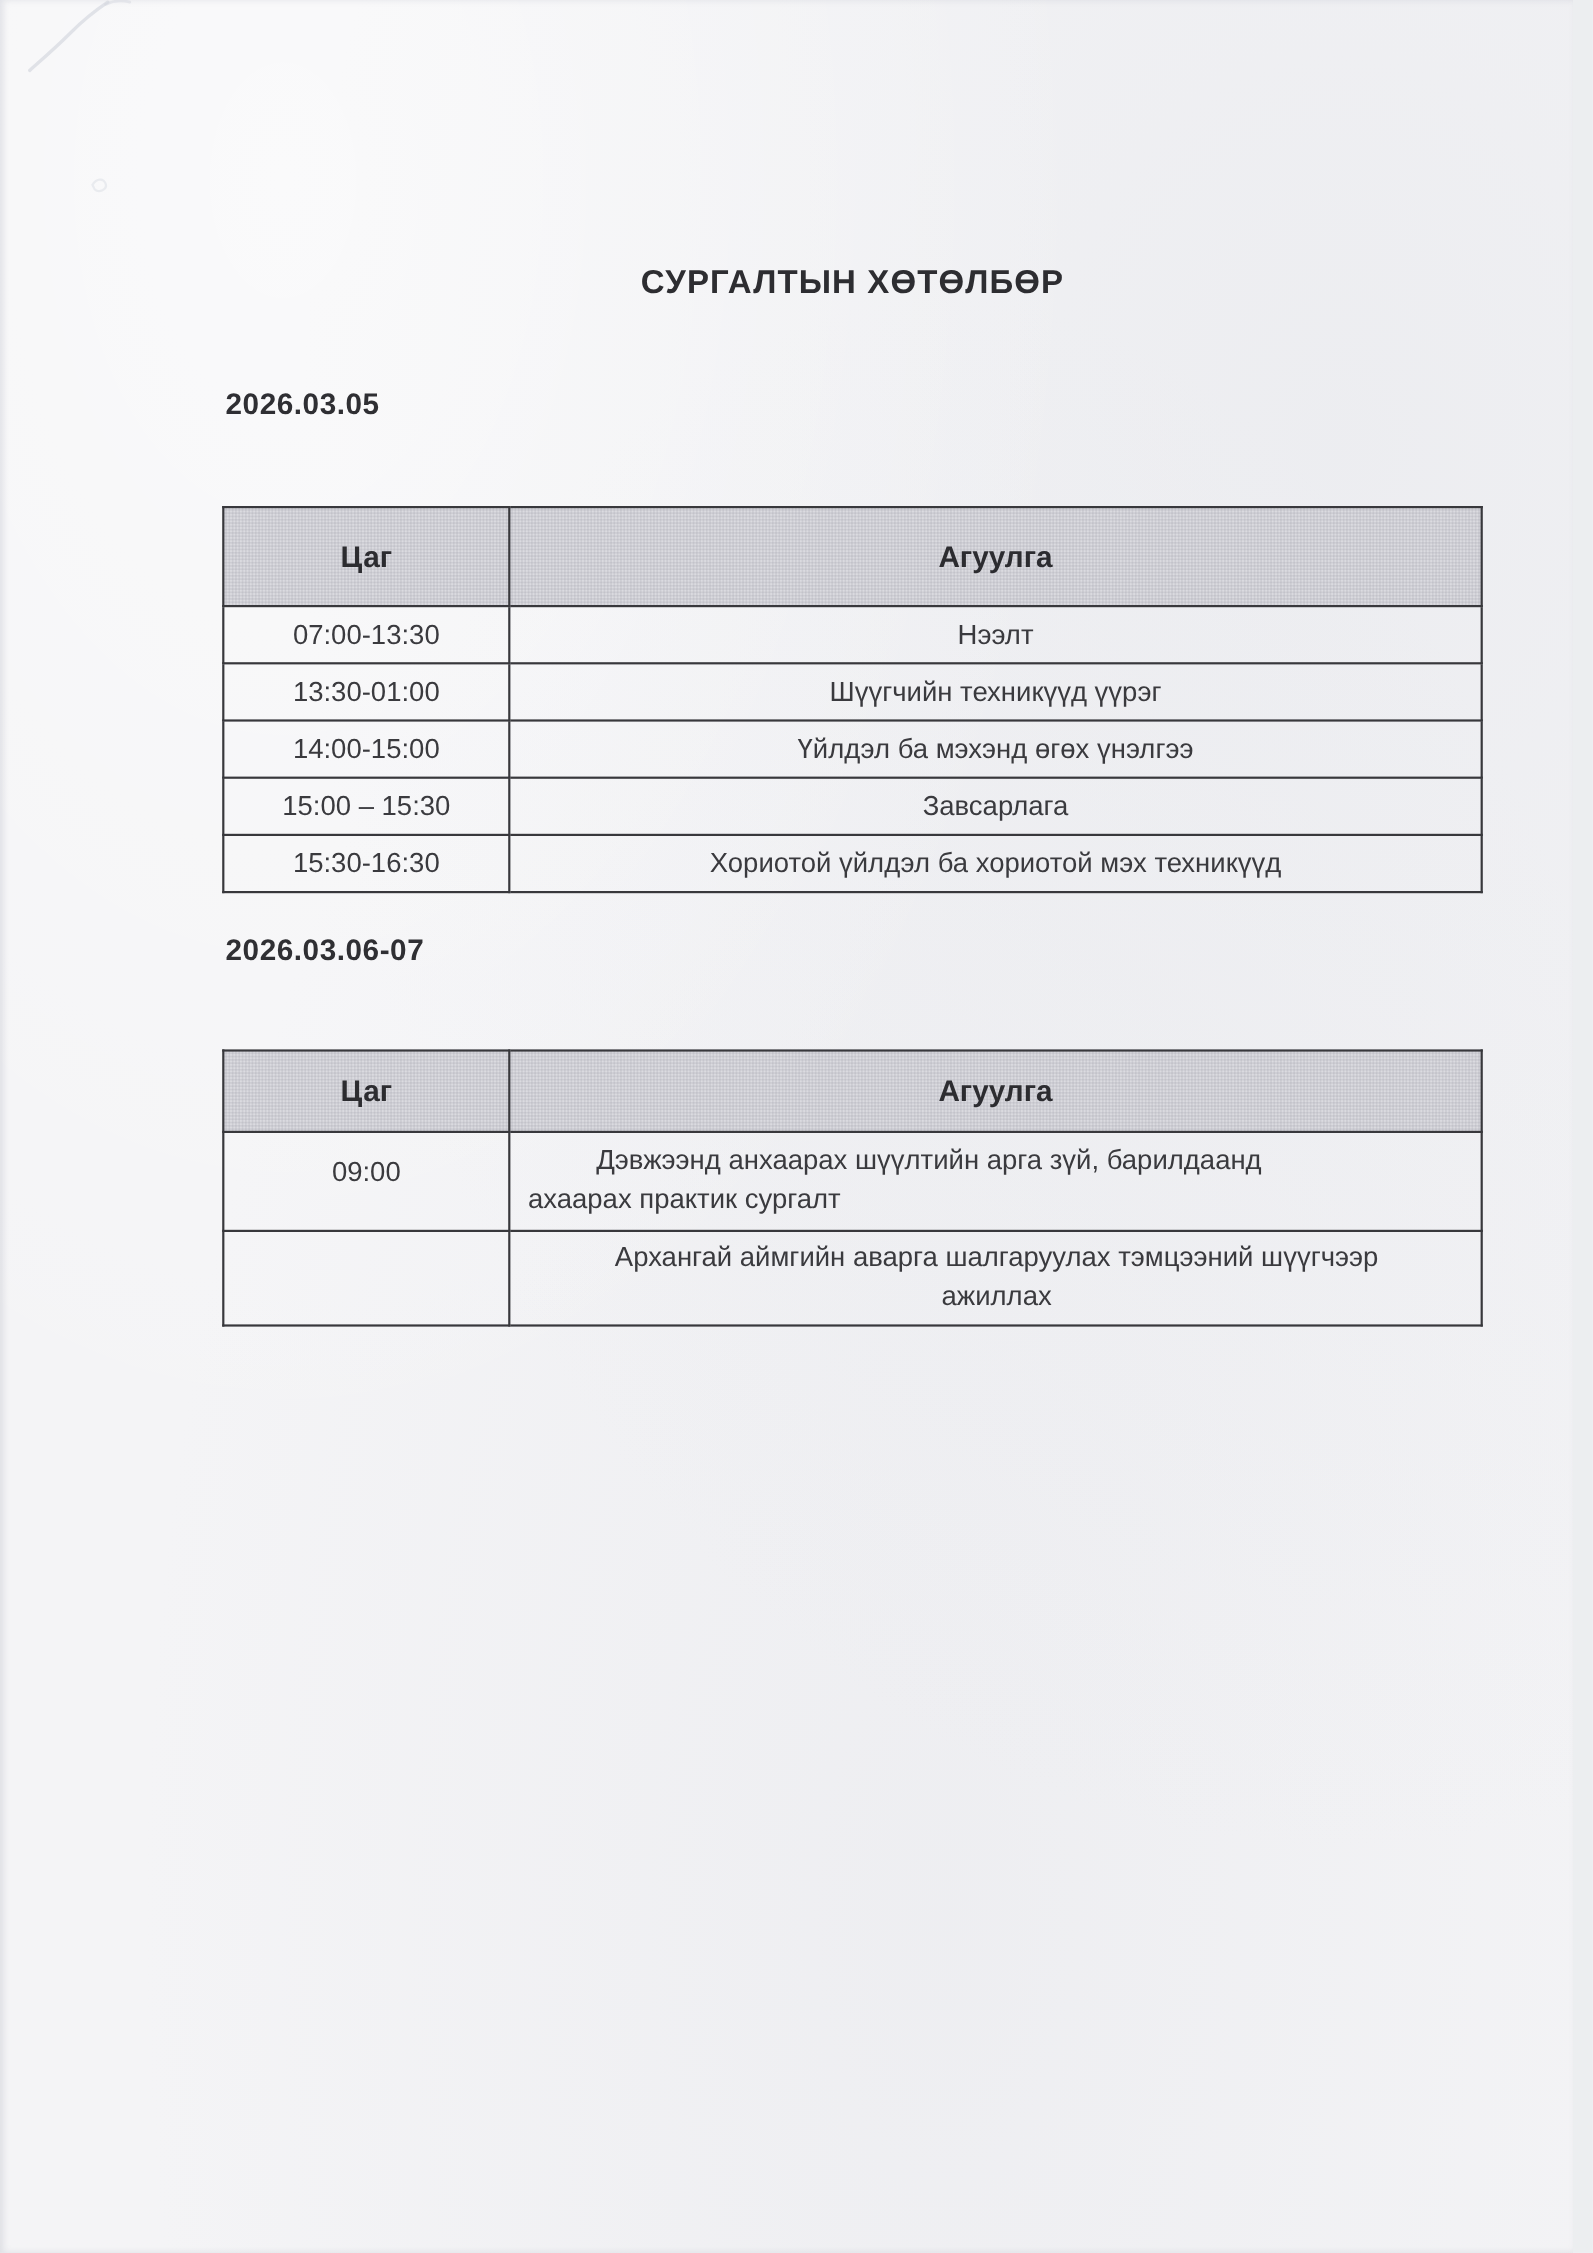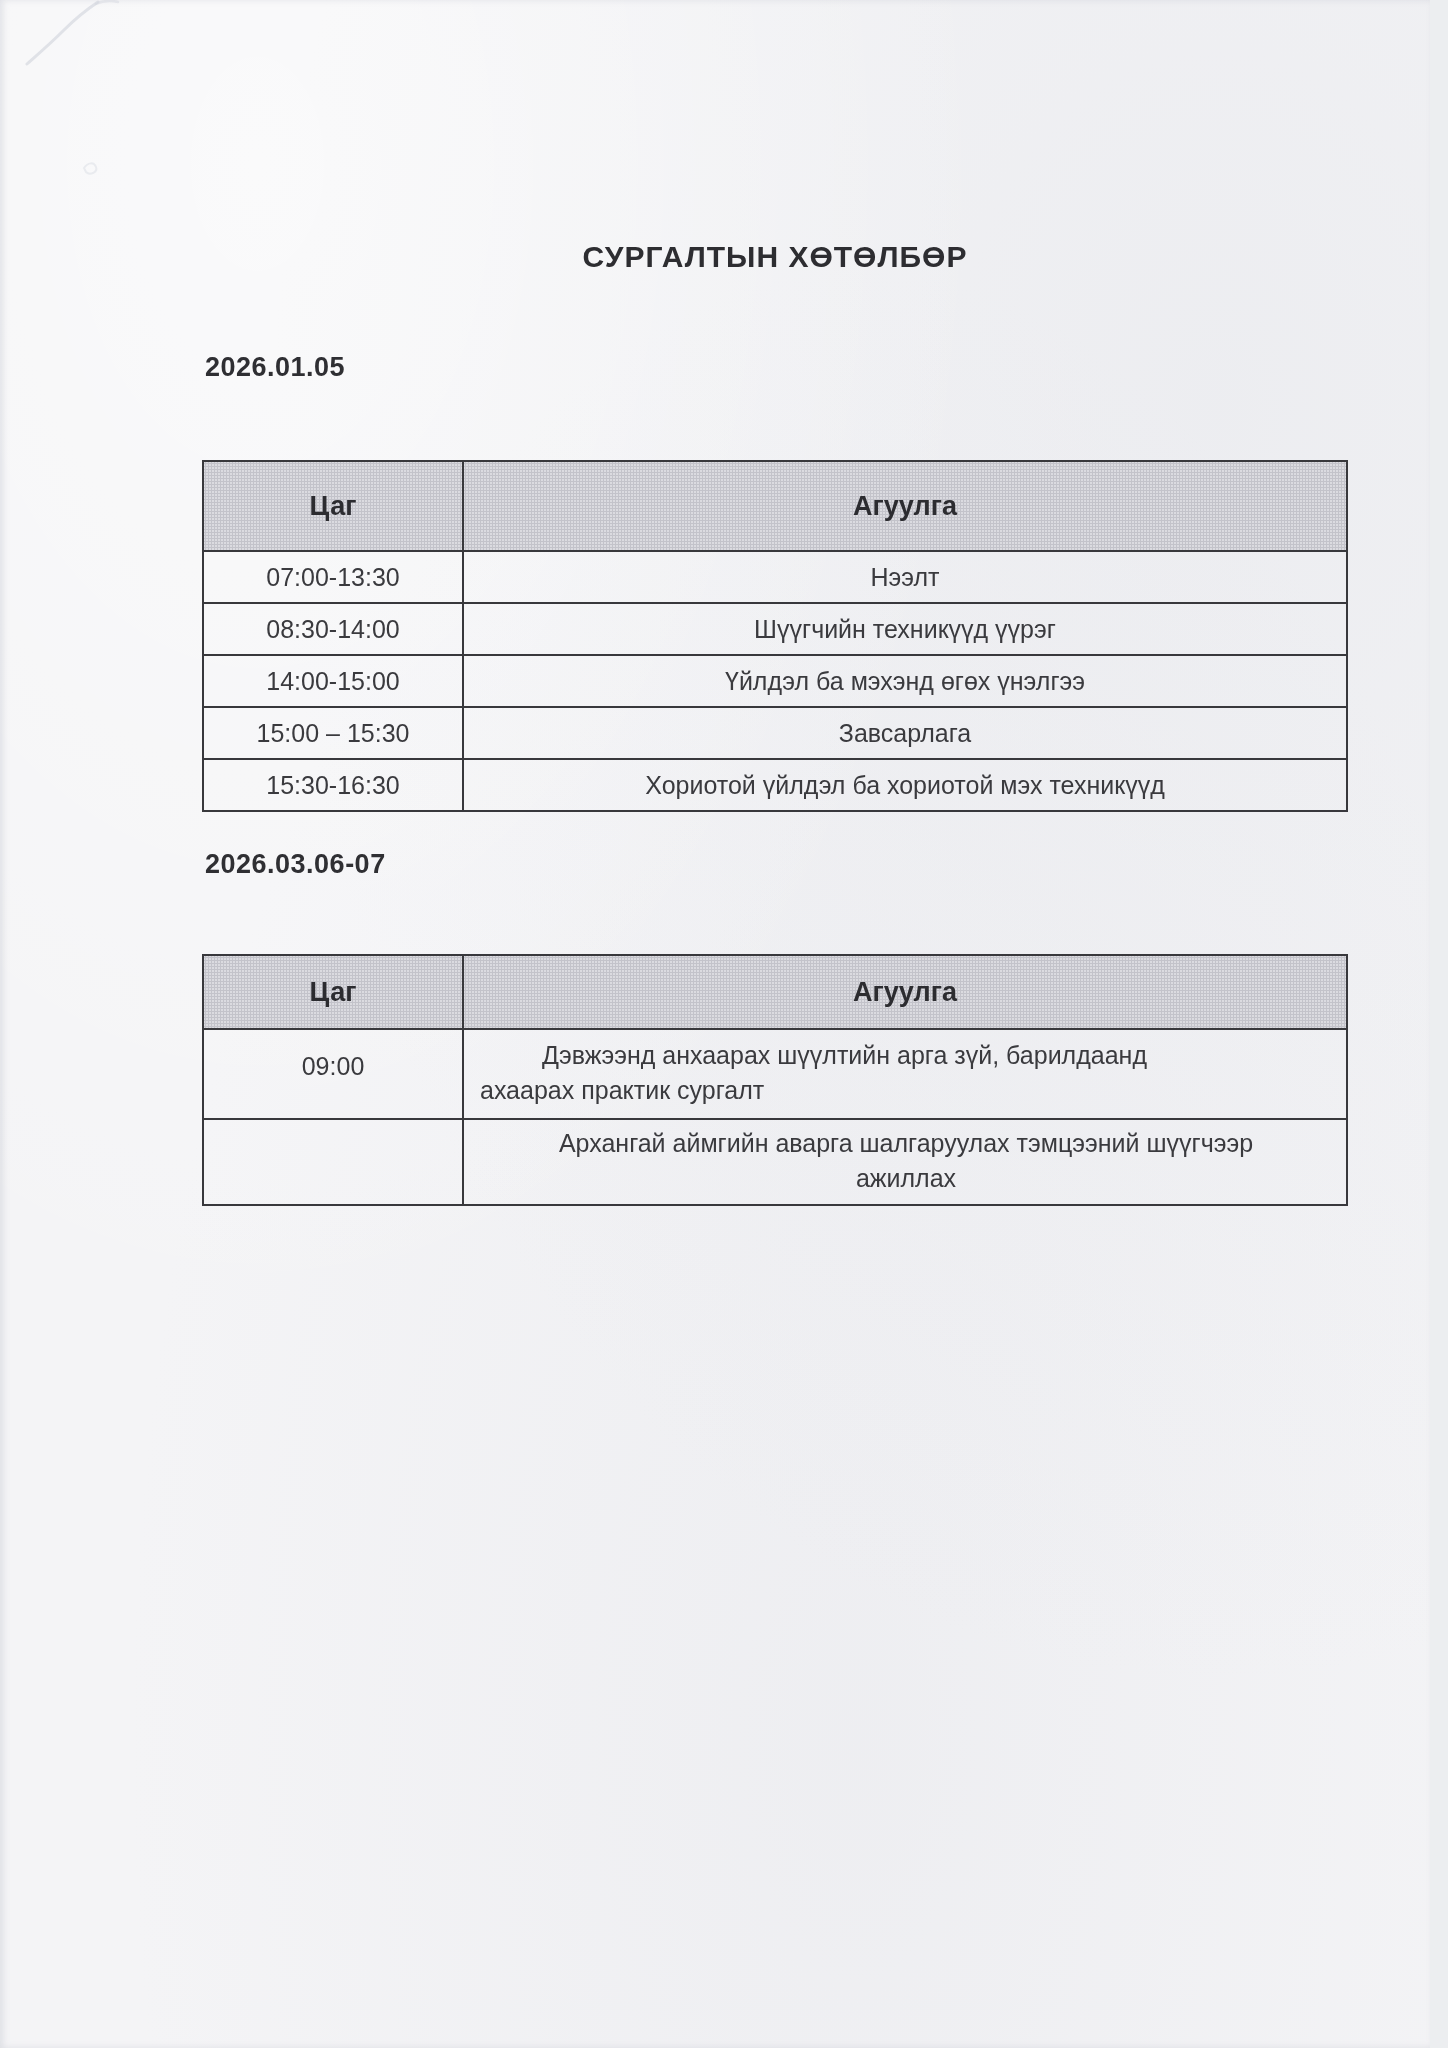--- a/index.html
+++ b/index.html
@@ -77,40 +77,40 @@
 <div class="sheet">
 
   <svg class="scribble" width="200" height="200" viewBox="0 0 200 200">
     <path d="M 98 2 C 92 6, 80 14, 64 30 C 50 44, 36 56, 27 64" stroke="#ccd0d9" stroke-width="3" fill="none" opacity="0.55" stroke-linecap="round"></path>
     <path d="M 96 4 C 102 1, 110 0, 118 2" stroke="#d2d5dd" stroke-width="2.5" fill="none" opacity="0.45" stroke-linecap="round"></path>
     <path d="M 84 168 c 4 -6, 10 -6, 12 -1 c 2 5, -6 9, -10 5 z" stroke="#d3d6de" stroke-width="2" fill="none" opacity="0.4"></path>
   </svg>
 
   <div class="doc-title">СУРГАЛТЫН ХӨТӨЛБӨР</div>
 
-  <div class="date-heading" id="date-1">2026.01.05</div>
+  <div class="date-heading" id="date-1">2026.03.05</div>
 
   <table class="sched" id="table-1">
     <colgroup>
         <col class="c-time">
         <col class="c-content">
       </colgroup>
     <thead>
       <tr>
         <th>Цаг</th>
         <th>Агуулга</th>
       </tr>
     </thead>
     <tbody>
       <tr>
         <td>07:00-13:30</td>
         <td>Нээлт</td>
       </tr>
       <tr>
-        <td>08:30-14:00</td>
+        <td>13:30-01:00</td>
         <td>Шүүгчийн техникүүд үүрэг</td>
       </tr>
       <tr>
         <td>14:00-15:00</td>
         <td>Үйлдэл ба мэхэнд өгөх үнэлгээ</td>
       </tr>
       <tr>
         <td>15:00 – 15:30</td>
         <td>Завсарлага</td>
       </tr>

